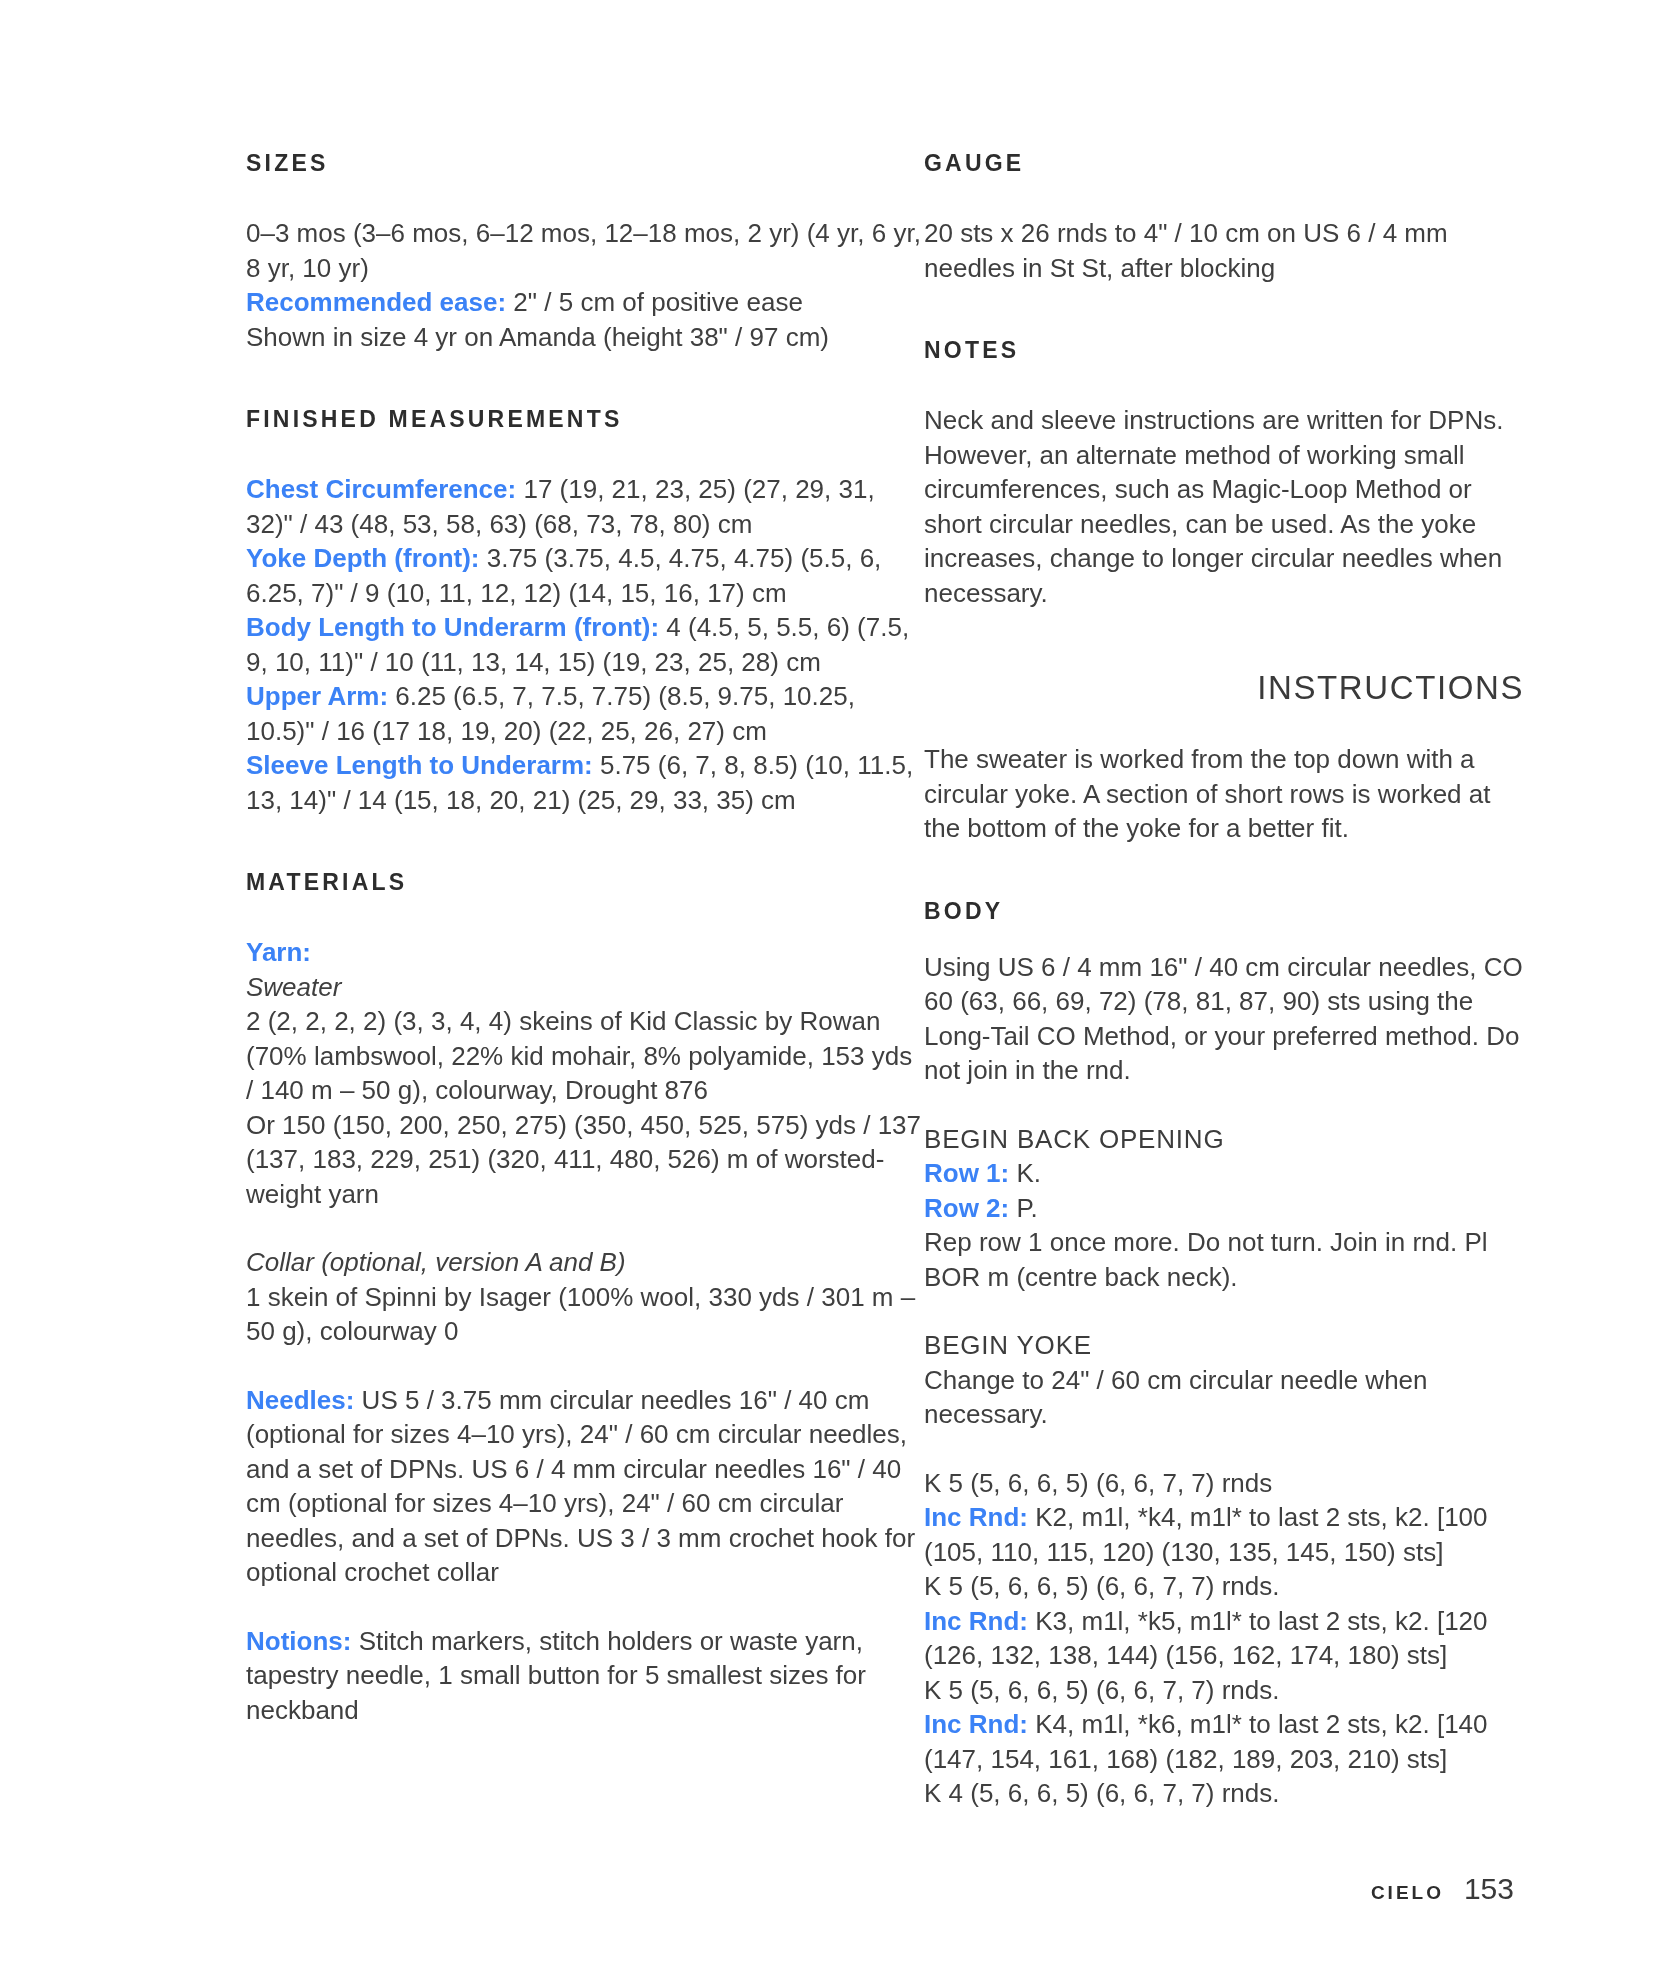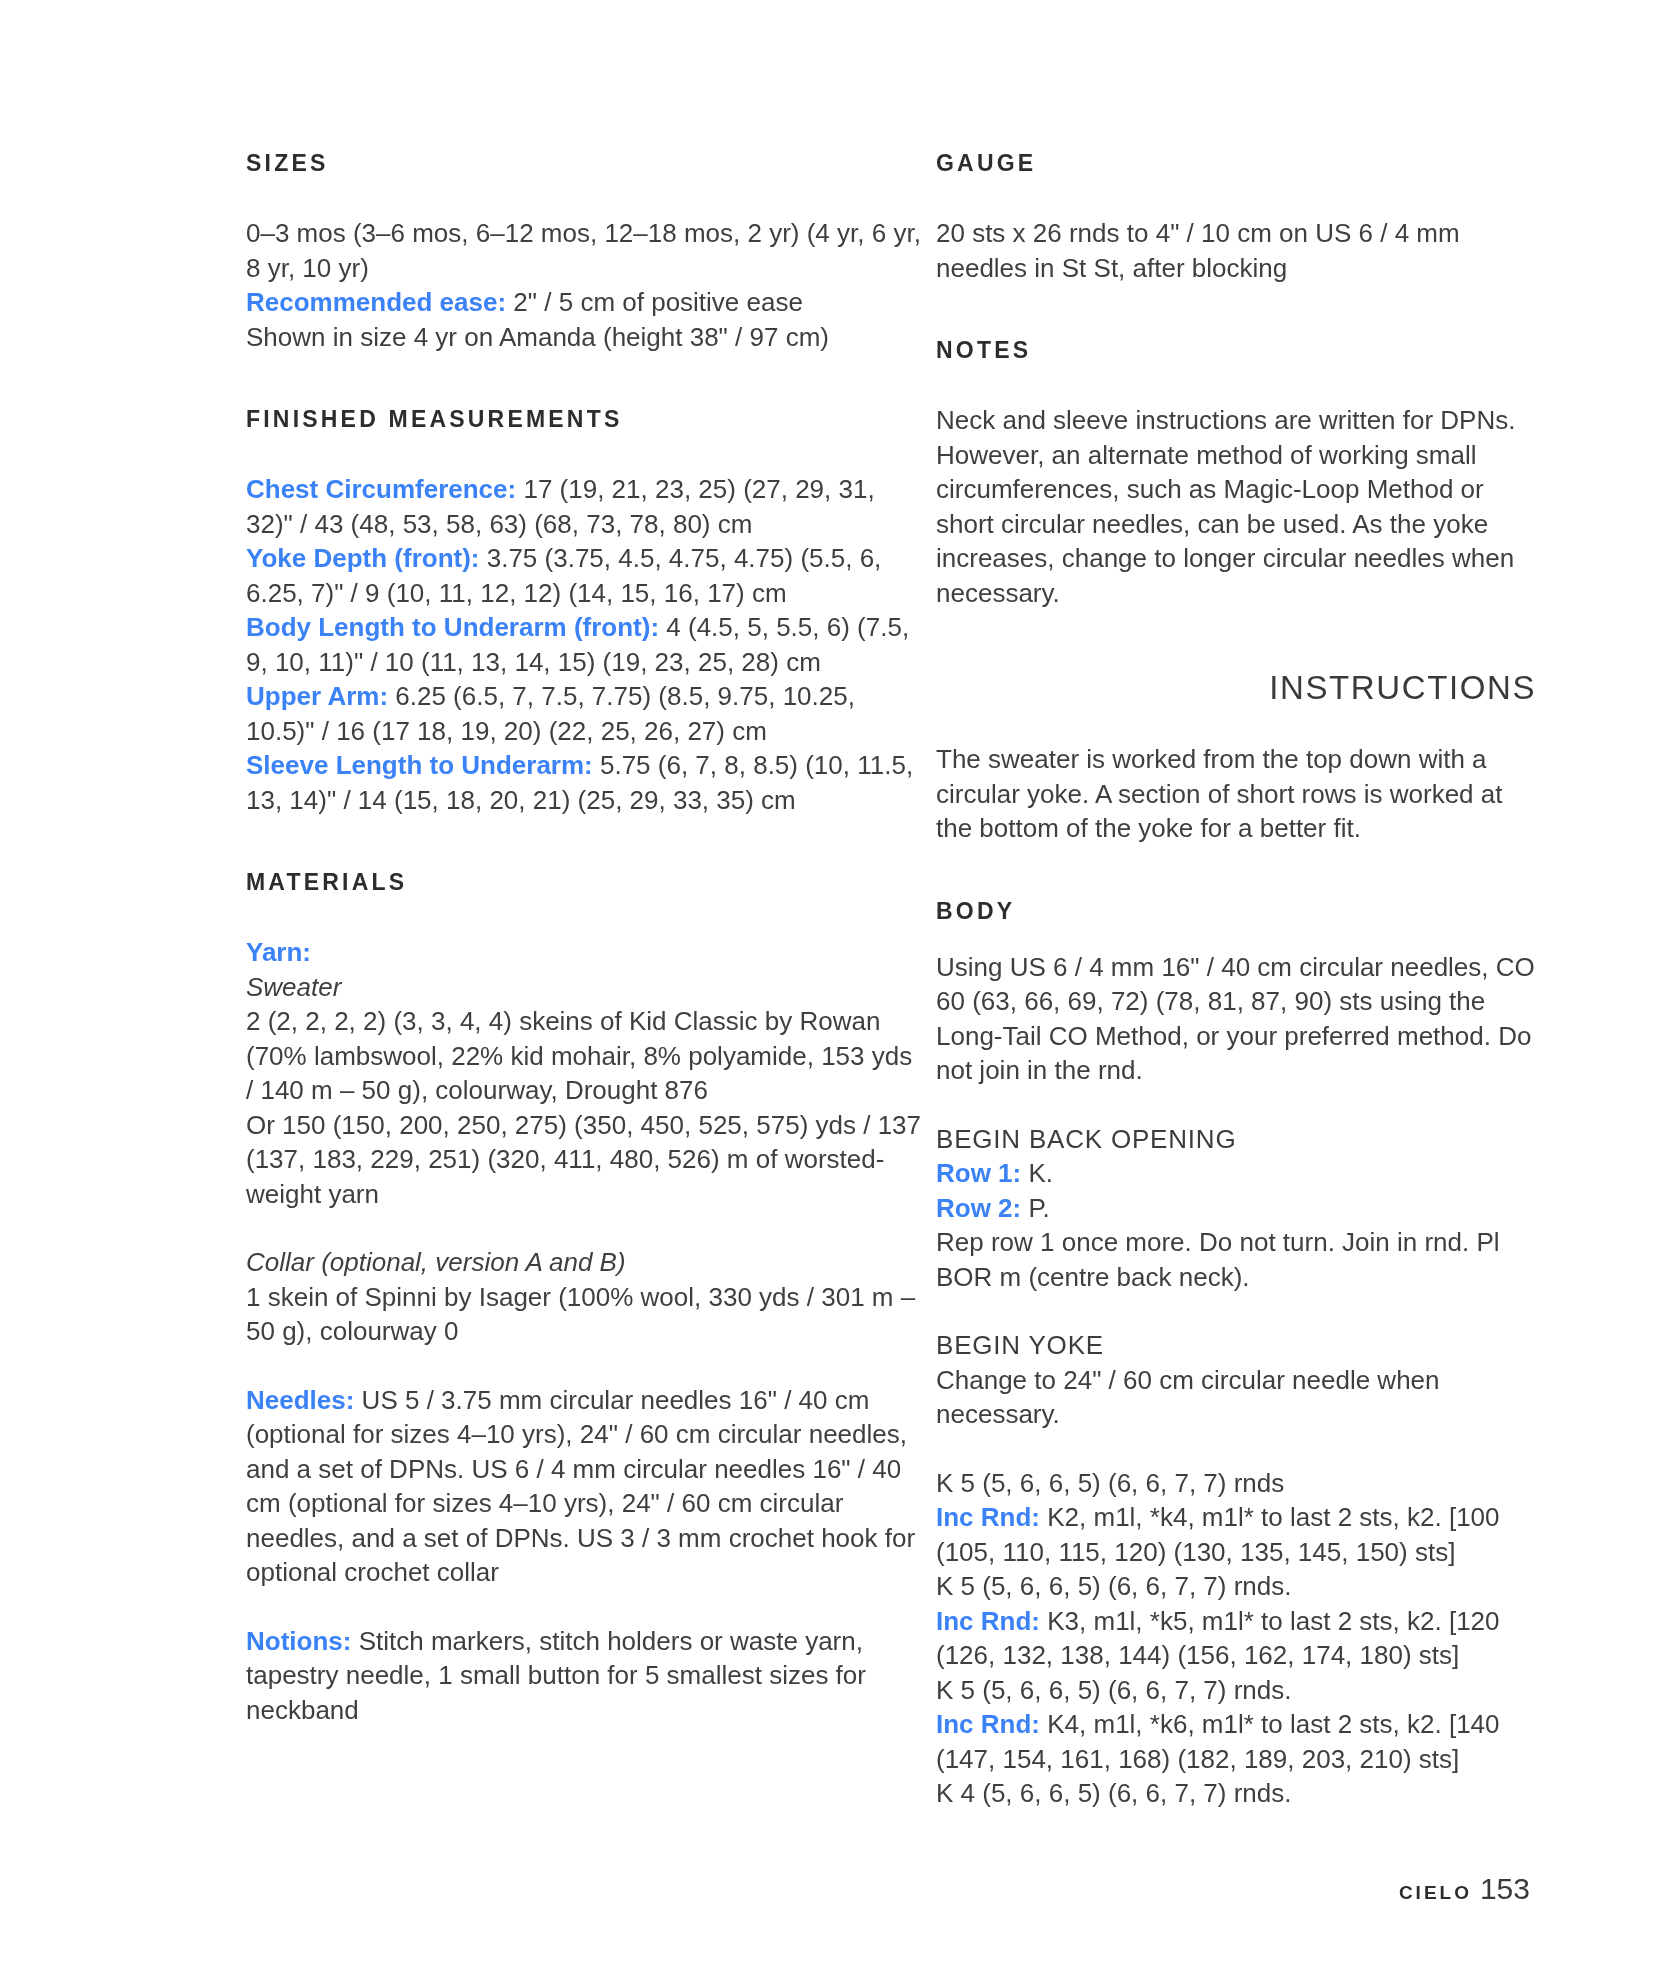--- a/index.html
+++ b/index.html
@@ -10,21 +10,21 @@
     position: relative;
     font-family: "Liberation Sans", sans-serif;
     color: #3f3f3f;
     -webkit-font-smoothing: antialiased;
   }
   .columns {
     position: absolute;
     top: 146px;
     left: 246px;
     display: flex;
-    gap: 12px;
+    gap: 0;
   }
   .col { display: block; }
   .col-left  { width: 678px; }
   .col-right { width: 600px; }
 
   .section { margin: 0; }
   .section + .section { margin-top: 48px; }
 
   h3.sec-heading {
     font-size: 23px;
@@ -57,25 +57,25 @@
     font-size: 26px;
     line-height: 34.5px;
     letter-spacing: 0.8px;
     margin: 0;
     color: #3c3c3c;
   }
   .blank { height: 34px; }
 
   footer {
     position: absolute;
-    right: 124px;
+    right: 140px;
     bottom: 70px;
     display: flex;
     align-items: baseline;
-    gap: 8px;
+    gap: 20px;
   }
   .footer-brand {
     font-size: 19px;
     font-weight: 700;
     letter-spacing: 3px;
     color: #2d2d2d;
   }
   .footer-page {
     font-size: 30px;
     font-weight: 400;

